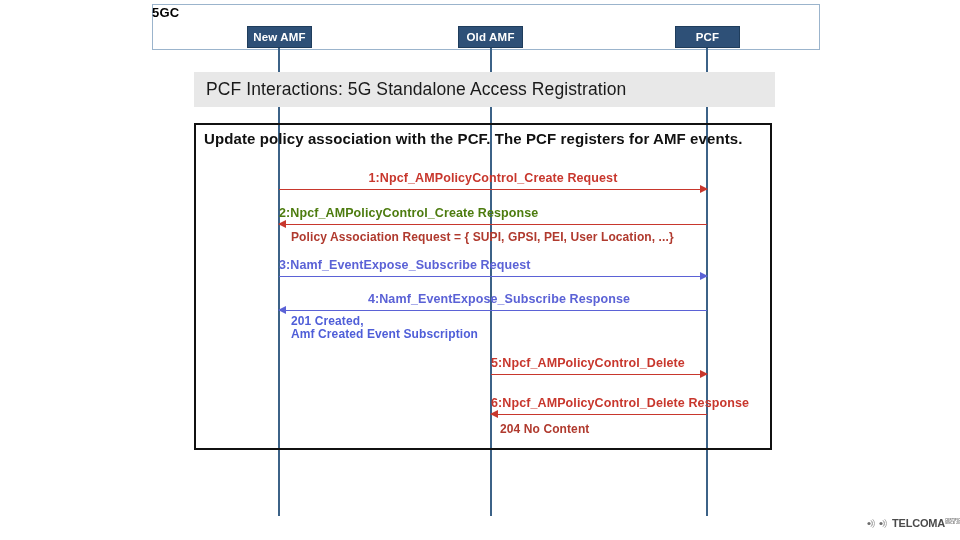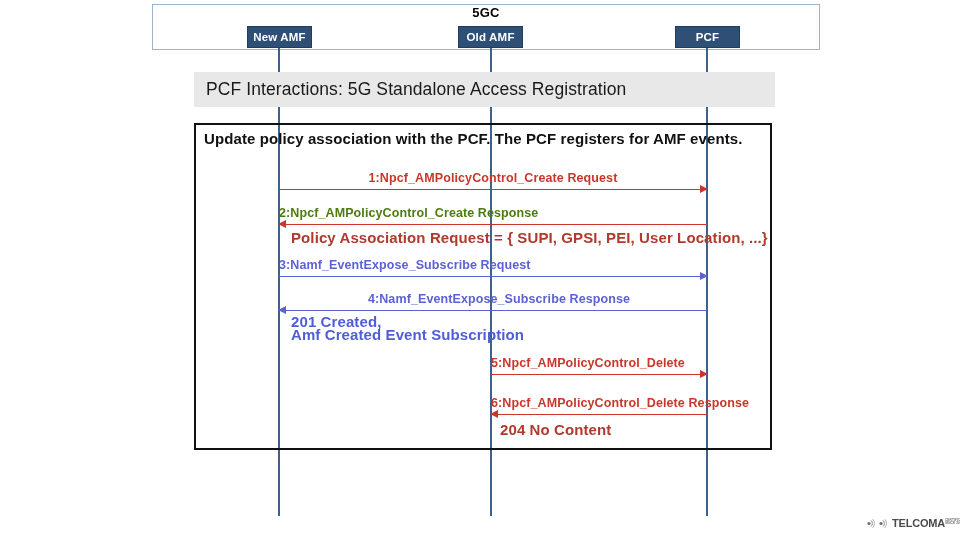--- a/index.html
+++ b/index.html
@@ -25,21 +25,20 @@
     height: 46px;
     border: 1px solid #9bb4cc;
     background: #ffffff;
     box-sizing: border-box;
   }
   .gc-label {
     position: absolute;
     left: 152px;
     top: 5px;
     width: 668px;
-    text-align: center;
     font-size: 13px;
     font-weight: 700;
     letter-spacing: .2px;
     color: #000000;
   }
 
   
   .actor-box {
     position: absolute;
     top: 26px;
@@ -123,21 +122,21 @@
   }
   .msg-label {
     position: absolute;
     font-size: 12.5px;
     font-weight: 700;
     white-space: nowrap;
     letter-spacing: .1px;
   }
   .msg-note {
     position: absolute;
-    font-size: 15px;
+    font-size: 12px;
     font-weight: 700;
     white-space: pre;
     line-height: 13px;
     letter-spacing: .1px;
   }
 
   
   .logo {
     position: absolute;
     left: 866px;

